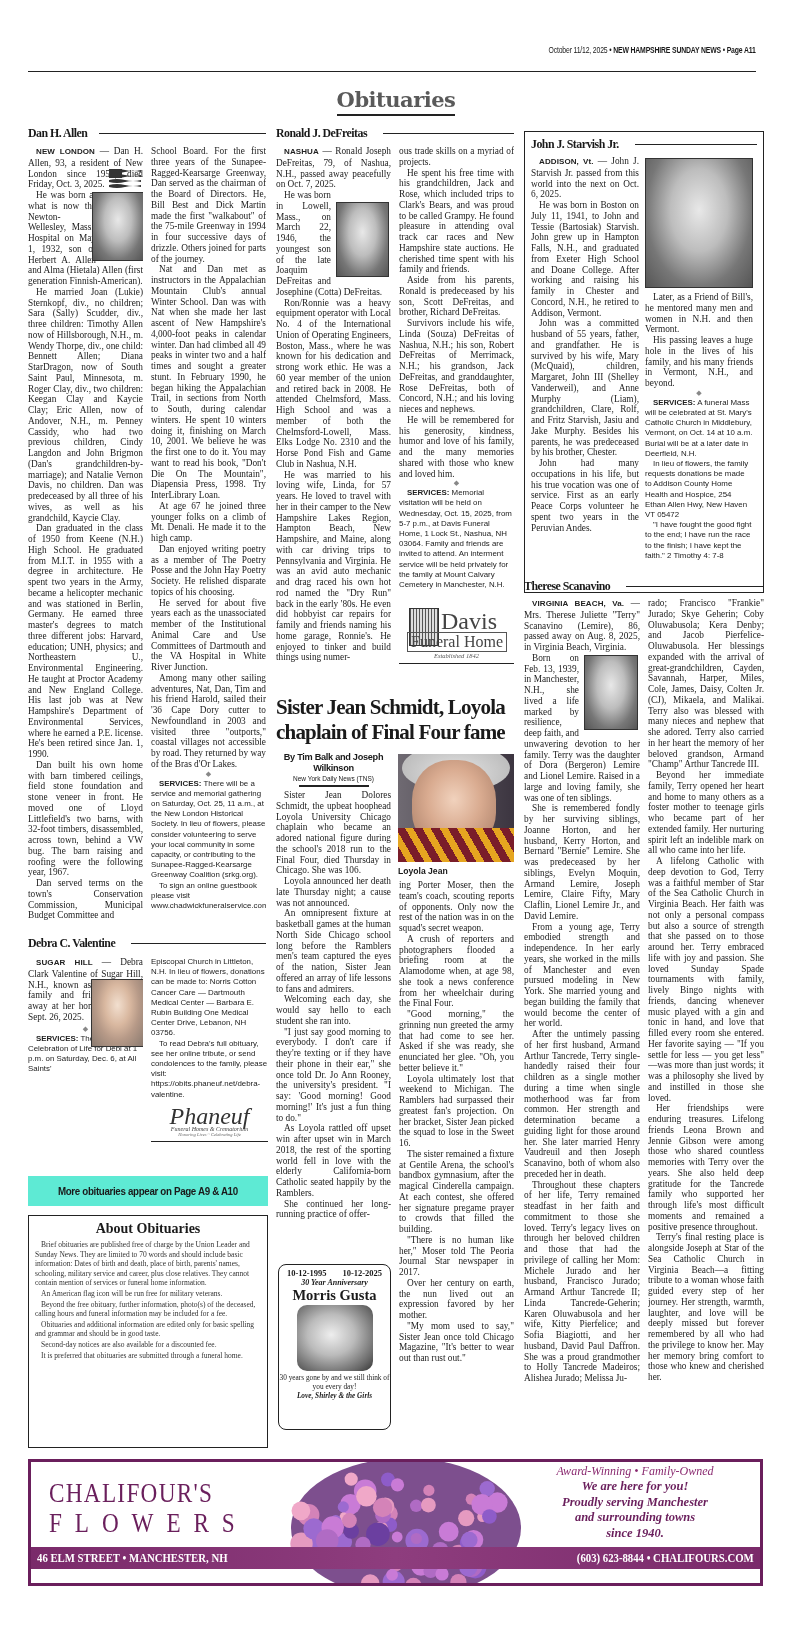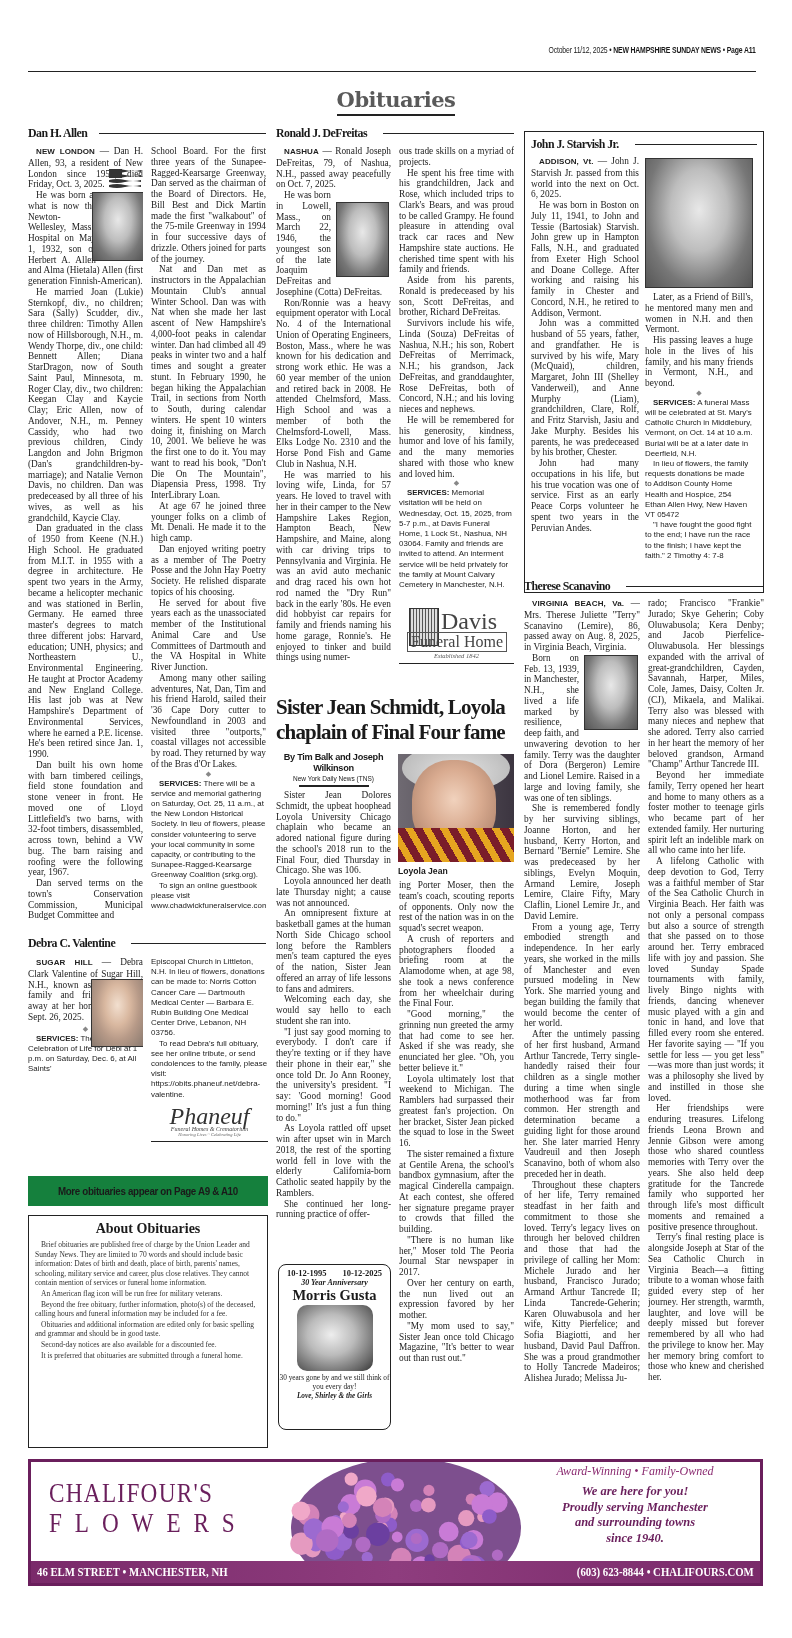--- a/index.html
+++ b/index.html
@@ -27,21 +27,21 @@
   .services p { text-indent: 8px; }
   .services b { font-weight: bold; }
   .sep { text-align: center; font-size: 7px; color: #888; line-height: 9px; }
 
   .photo { background: #999; border: 1px solid #333; position: relative; overflow: hidden; }
   .photo::after { content: ""; position: absolute; inset: 0; background: radial-gradient(ellipse at 50% 40%, #e8e8e8 0%, #bdbdbd 38%, #777 70%, #555 100%); }
   .photo.color::after { background: radial-gradient(ellipse at 50% 38%, #f2dfcf 0%, #d9b8a0 35%, #b79a88 60%, #8a7a70 100%); }
   .flag { position: absolute; }
   .float-r { float: right; margin: 2px 0 2px 5px; }
 
-  .more-bar { position: absolute; left: 28px; top: 1176px; width: 240px; height: 30px; background: #15803d; display: flex; align-items: center; justify-content: center; }
+  .more-bar { position: absolute; left: 28px; top: 1176px; width: 240px; height: 30px; background: #5eead4; display: flex; align-items: center; justify-content: center; }
   .more-bar span { font-family: "Liberation Sans", sans-serif; font-weight: bold; font-size: 11.5px; letter-spacing: -0.4px; transform: scaleX(0.85); white-space: nowrap; display: inline-block; }
 
   .about { position: absolute; left: 28px; top: 1215px; width: 240px; height: 233px; border: 1.2px solid #222; padding: 5px 6px; }
   .about h3 { font-family: "Liberation Serif", serif; font-weight: bold; font-size: 14px; text-align: center; margin-bottom: 3px; }
   .about .txt { font-family: "Liberation Serif", serif; font-size: 7.5px; line-height: 9.6px; color: #333; }
   .about .txt p { text-indent: 6px; margin-bottom: 1px; }
 
   
   .story-head { position: absolute; left: 276px; top: 695px; width: 238px; font-family: "Liberation Serif", serif; font-weight: bold; font-size: 21px; line-height: 25px; letter-spacing: -0.8px; color: #1a1a1a; }
   .byline { position: absolute; left: 276px; top: 752px; width: 115px; text-align: center; }
@@ -68,22 +68,22 @@
 
   .funeral-logo { text-align: center; }
 
   
   .ad { position: absolute; left: 28px; top: 1459px; width: 735px; height: 127px; border: 3px solid #6a1f5c; background: #fff; overflow: hidden; }
   .ad-name { position: absolute; left: 18px; top: 16px; font-family: "Liberation Serif", serif; color: #6a1f5c; font-size: 27px; letter-spacing: 1.5px; line-height: 30px; transform: scaleX(0.86); transform-origin: left top; }
   .ad-name .l2 { letter-spacing: 15px; display: block; }
   .ad-bouquet { position: absolute; left: 240px; top: -4px; width: 270px; height: 126px; }
   .ad-right { position: absolute; right: 10px; top: 2px; width: 230px; text-align: center; font-family: "Liberation Serif", serif; font-style: italic; color: #6a1f5c; }
   .ad-right .t1 { font-size: 12px; color: #8a2a70; }
-  .ad-right .t2 { font-size: 12.5px; font-weight: bold; line-height: 15.5px; margin-top: 5px; }
-  .ad-bottom { position: absolute; left: 0; right: 0; bottom: 0; height: 22px; background: linear-gradient(90deg, #7a2a6a, #8e3d7e 50%, #7a2a6a); display: flex; justify-content: space-between; align-items: center; padding: 4px 6px; }
+  .ad-right .t2 { font-size: 12.5px; font-weight: bold; line-height: 15.5px; }
+  .ad-bottom { position: absolute; left: 0; right: 0; bottom: 14px; height: 22px; background: linear-gradient(90deg, #7a2a6a, #8e3d7e 50%, #7a2a6a); display: flex; justify-content: space-between; align-items: center; padding: 4px 6px; }
   .ad-bottom span { font-family: "Liberation Serif", serif; font-weight: bold; color: #fff; font-size: 12.5px; transform: scaleX(0.86); white-space: nowrap; }
   .ad-bottom span.l { transform-origin: left center; }
   .ad-bottom span.r { transform-origin: right center; }
 </style>
 </head>
 <body>
 
 <div class="folio">
   <div class="folio-text">
     <span>October 11/12, 2025</span><span> • </span><b>NEW HAMPSHIRE SUNDAY NEWS</b><span> • </span><b>Page A11</b>

